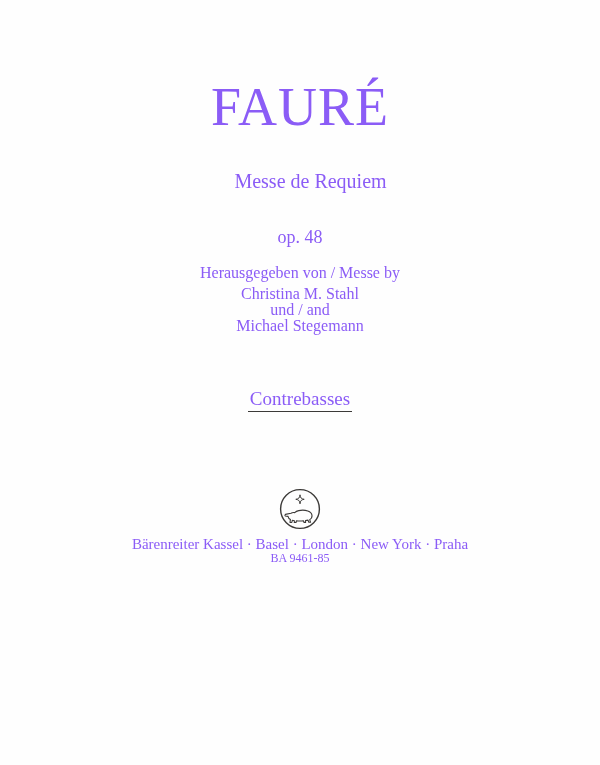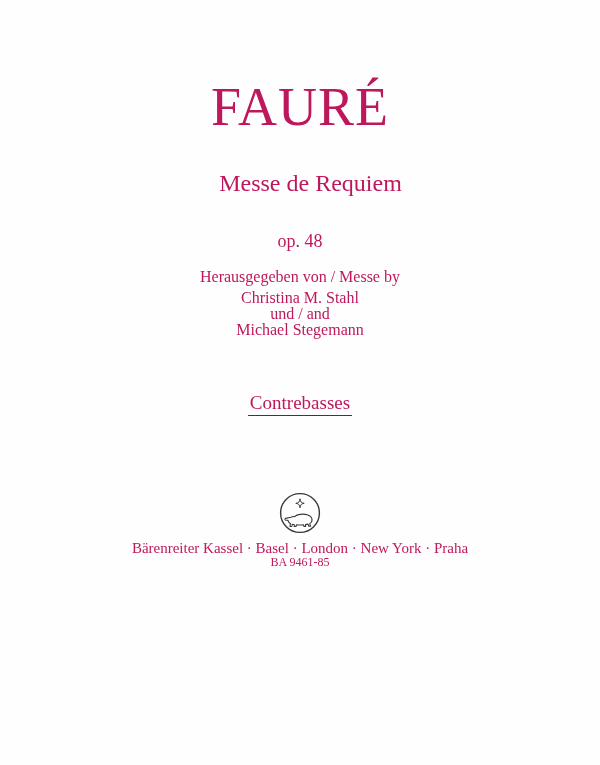--- a/index.html
+++ b/index.html
@@ -6,36 +6,36 @@
     margin: 0;
     padding: 0;
     background: #ffffff;
   }
   .page {
     position: relative;
     width: 600px;
     height: 765px;
     margin: 0 auto;
     background: #fefefe;
-    color: #be185d;
+    color: #8b5cf6;
     font-family: "Liberation Serif", "DejaVu Serif", serif;
     text-align: center;
     box-sizing: border-box;
     padding-top: 80px;
     overflow: hidden;
   }
   .composer {
     font-size: 54px;
     line-height: 1;
     letter-spacing: 1px;
     font-weight: normal;
     margin: 0;
   }
   .work-title {
-    font-size: 24px;
+    font-size: 20px;
     margin-top: 37px;
     line-height: 1;
     margin-left: 21px;
   }
   .opus {
     font-size: 18px;
     margin-top: 37px;
     line-height: 1;
     text-align: center;
   }

